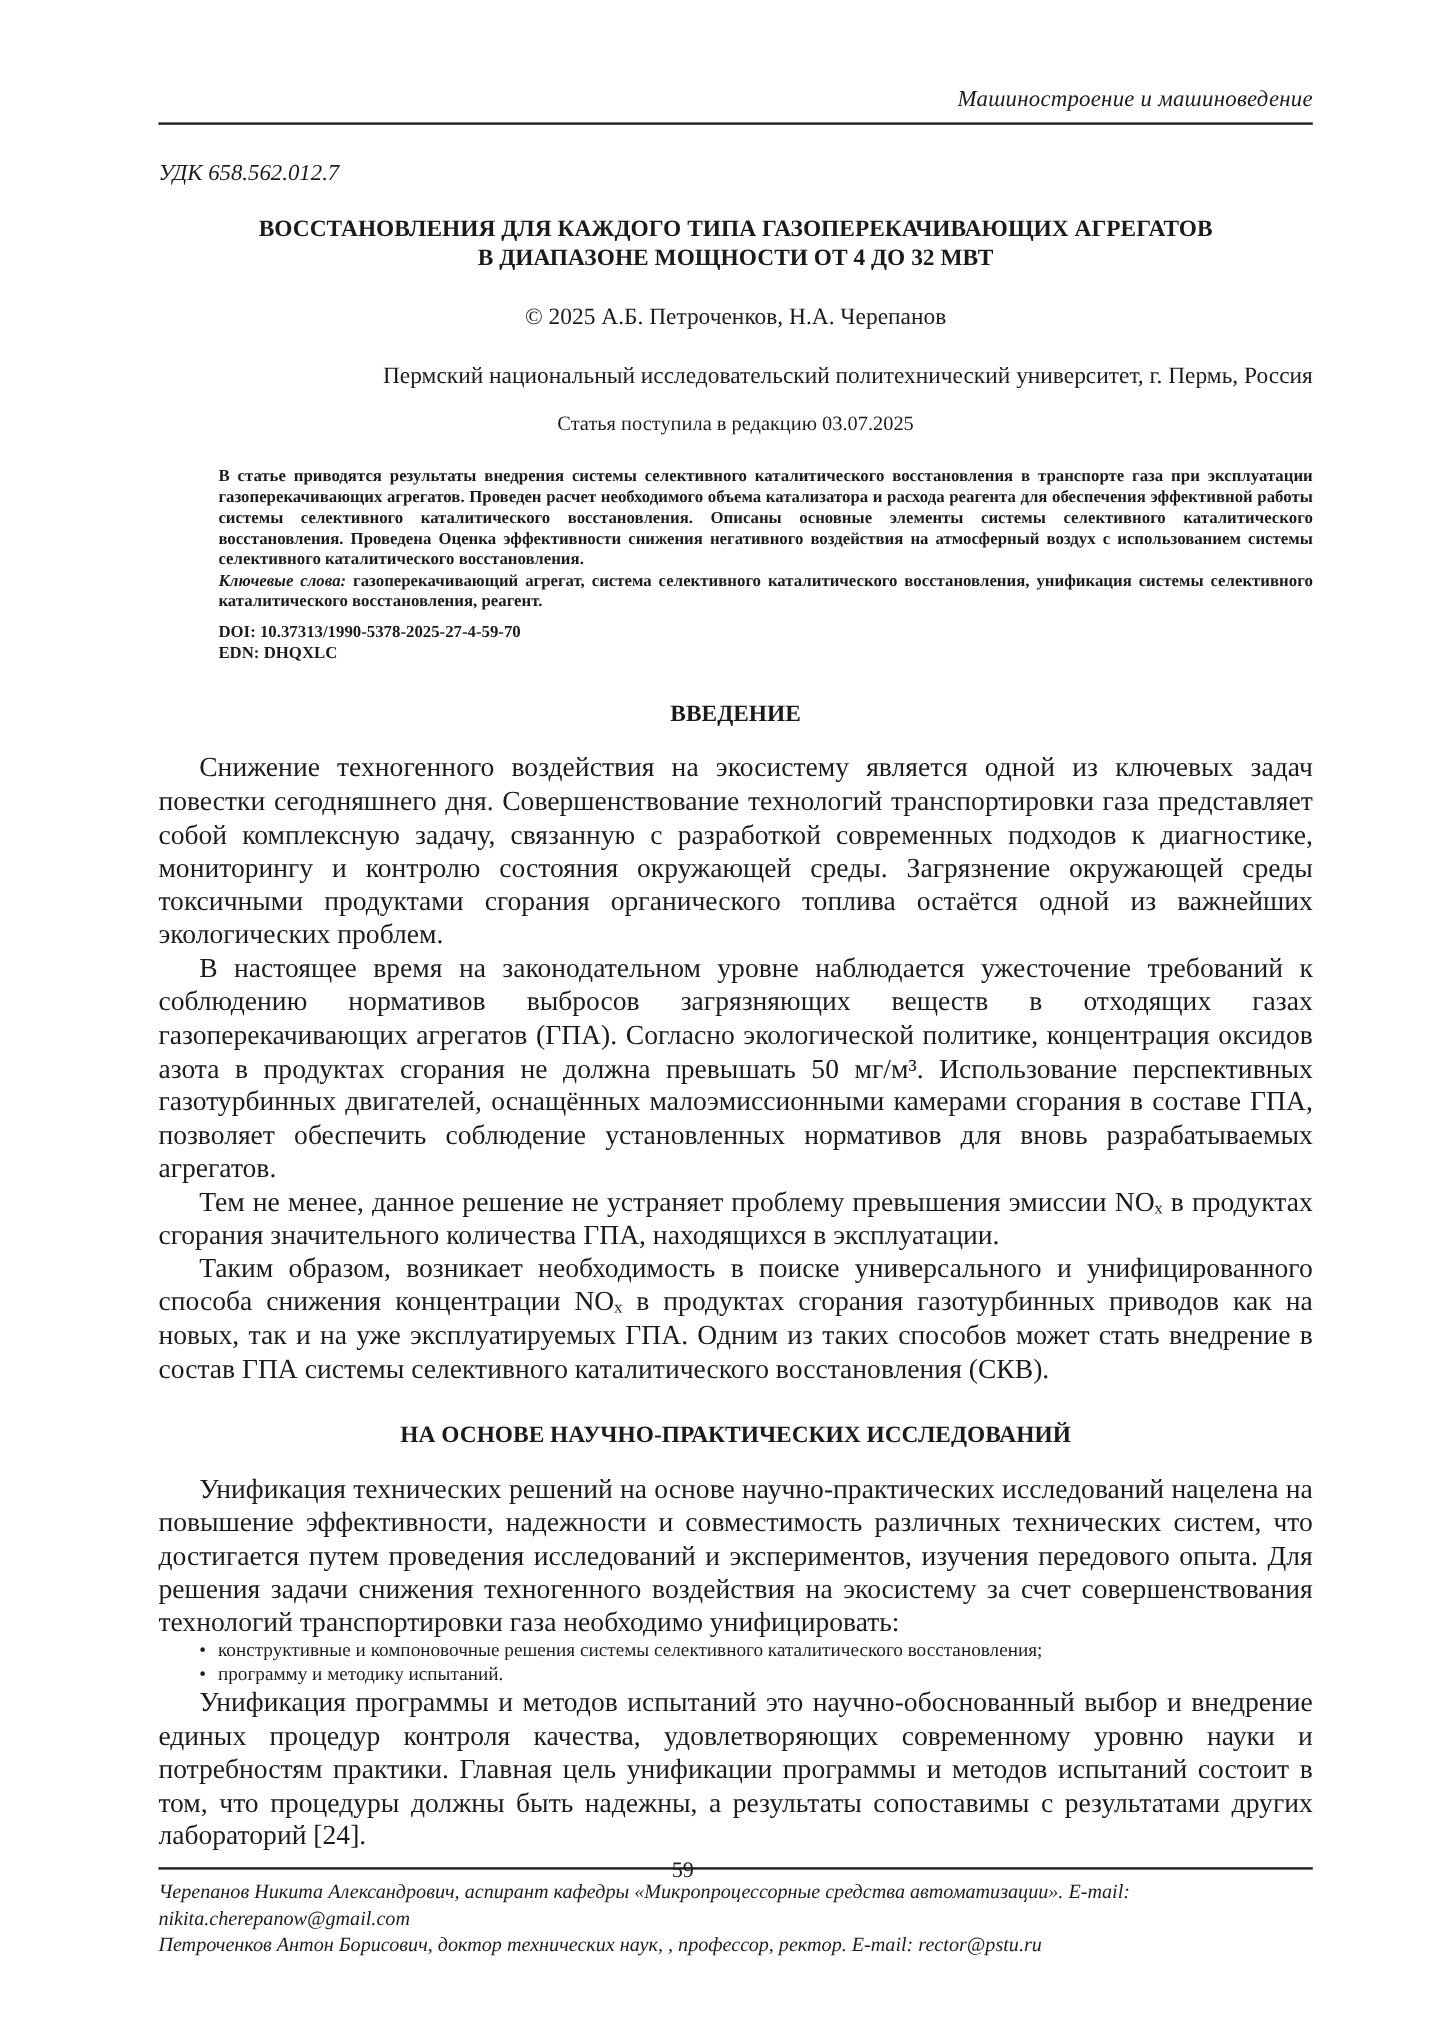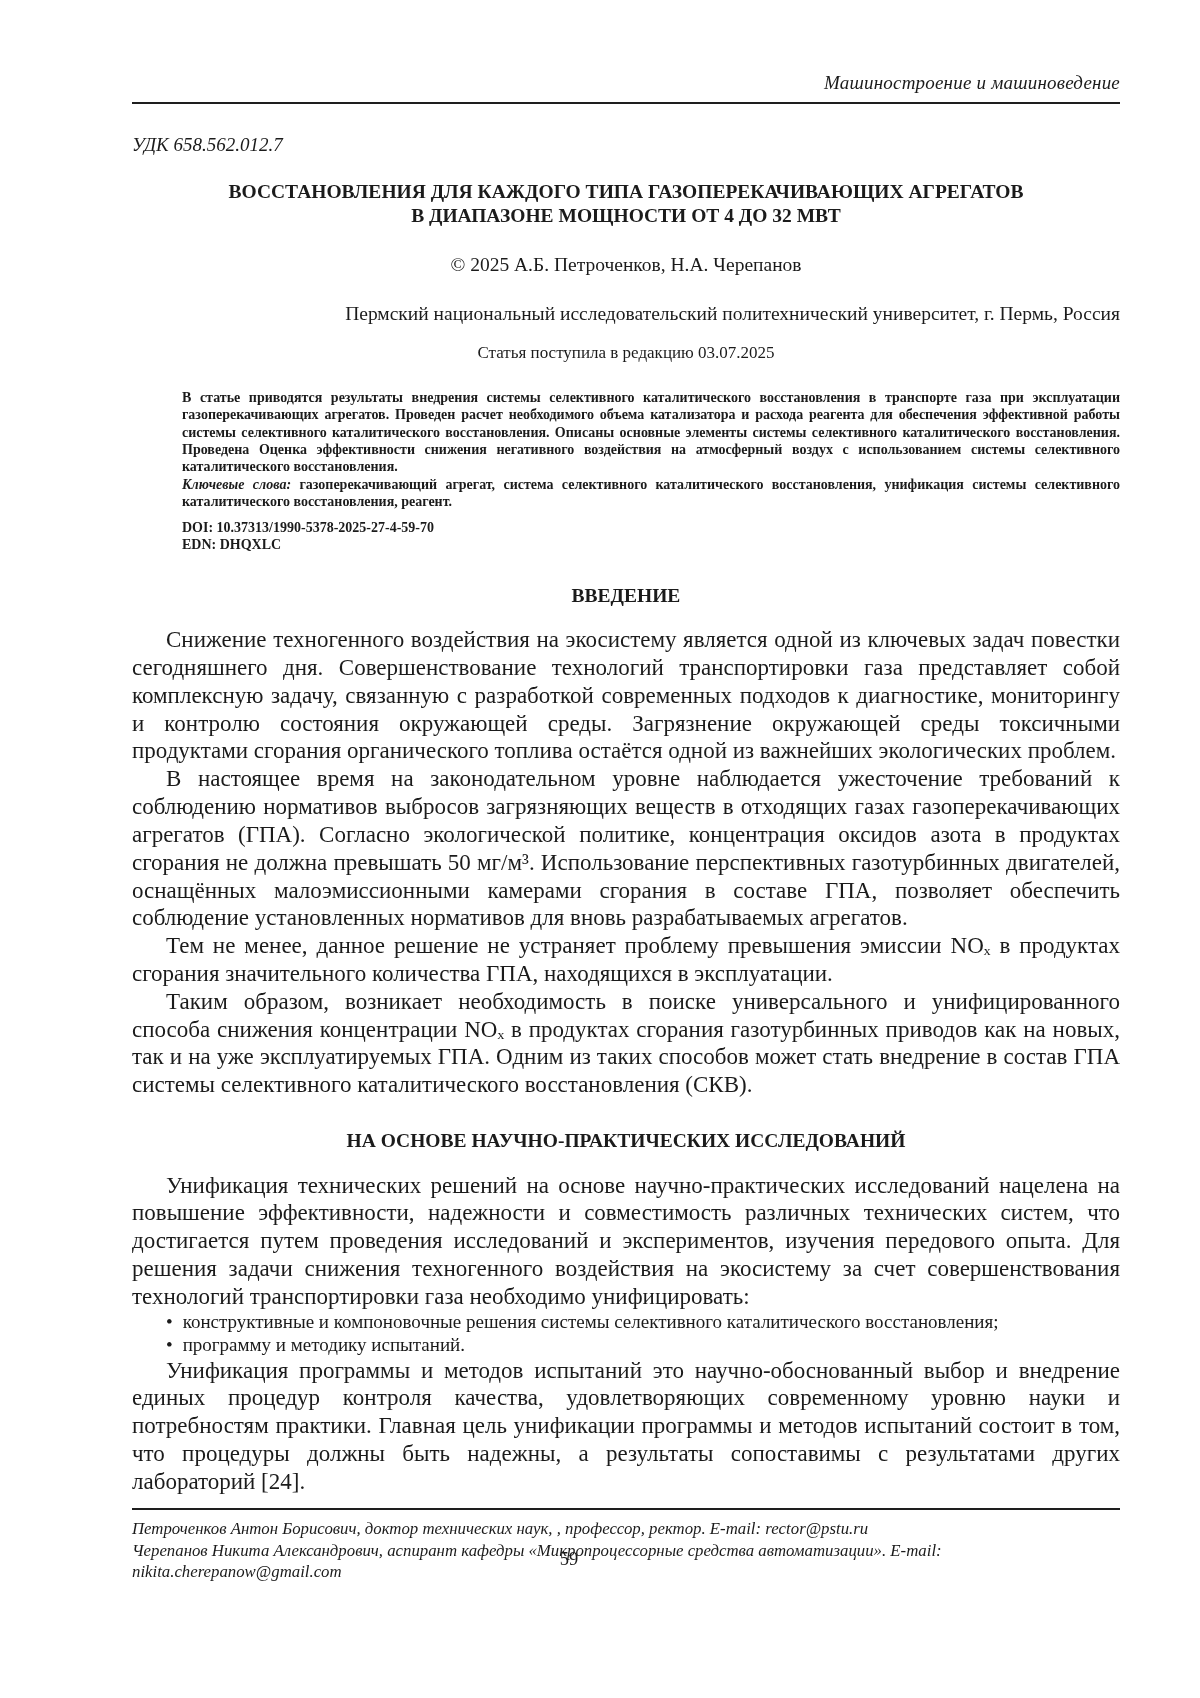--- a/index.html
+++ b/index.html
@@ -5,21 +5,21 @@
   html, body {
     margin: 0;
     padding: 0;
     background: #ffffff;
   }
   .page {
     width: 1200px;
     height: 1698px;
     margin: 0 auto;
     box-sizing: border-box;
-    padding: 72px 80px 0 132px;
+    padding: 72px 106px 0 132px;
     background: #ffffff;
     color: #1b1b1b;
     font-family: "Liberation Serif", "DejaVu Serif", serif;
     position: relative;
     overflow: hidden;
   }
   .running-head {
     font-style: italic;
     font-size: 19px;
     line-height: 1.2;
@@ -83,21 +83,21 @@
     line-height: 1.21;
     text-align: justify;
     text-indent: 34px;
   }
   ul.bullets {
     list-style: none;
     margin: 0;
     padding: 0;
   }
   ul.bullets li {
-    font-size: 19px;
+    font-size: 16px;
     line-height: 1.21;
     text-align: justify;
     text-indent: 34px;
   }
   .bullet {
     margin-right: 10px;
   }
   .footnote {
     margin-top: 12px;
     border-top: 2px solid #1e1e1e;
@@ -168,19 +168,19 @@
         <span class="bullet">•</span><span>конструктивные и компоновочные решения системы селективного каталитического восстановления;</span>
       </li>
       <li>
         <span class="bullet">•</span><span>программу и методику испытаний.</span>
       </li>
     </ul>
     <p class="para">Унификация программы и методов испытаний это научно-обоснованный выбор и внедрение единых процедур контроля качества, удовлетворяющих современному уровню науки и потребностям практики. Главная цель унификации программы и методов испытаний состоит в том, что процедуры должны быть надежны, а результаты сопоставимы с результатами других лабораторий [24].</p>
   </section>
 
   <footer class="footnote">
+    <p>Черепанов Никита Александрович, аспирант кафедры «Микропроцессорные средства автоматизации». E-mail: nikita.cherepanow@gmail.com</p>
     <p>Петроченков Антон Борисович, доктор технических наук, ,  профессор, ректор. E-mail: rector@pstu.ru</p>
-    <p>Черепанов Никита Александрович, аспирант кафедры «Микропроцессорные средства автоматизации». E-mail: nikita.cherepanow@gmail.com</p>
   </footer>
 
   <div class="page-number">59</div>
 
 </main>
 
 </body></html>

